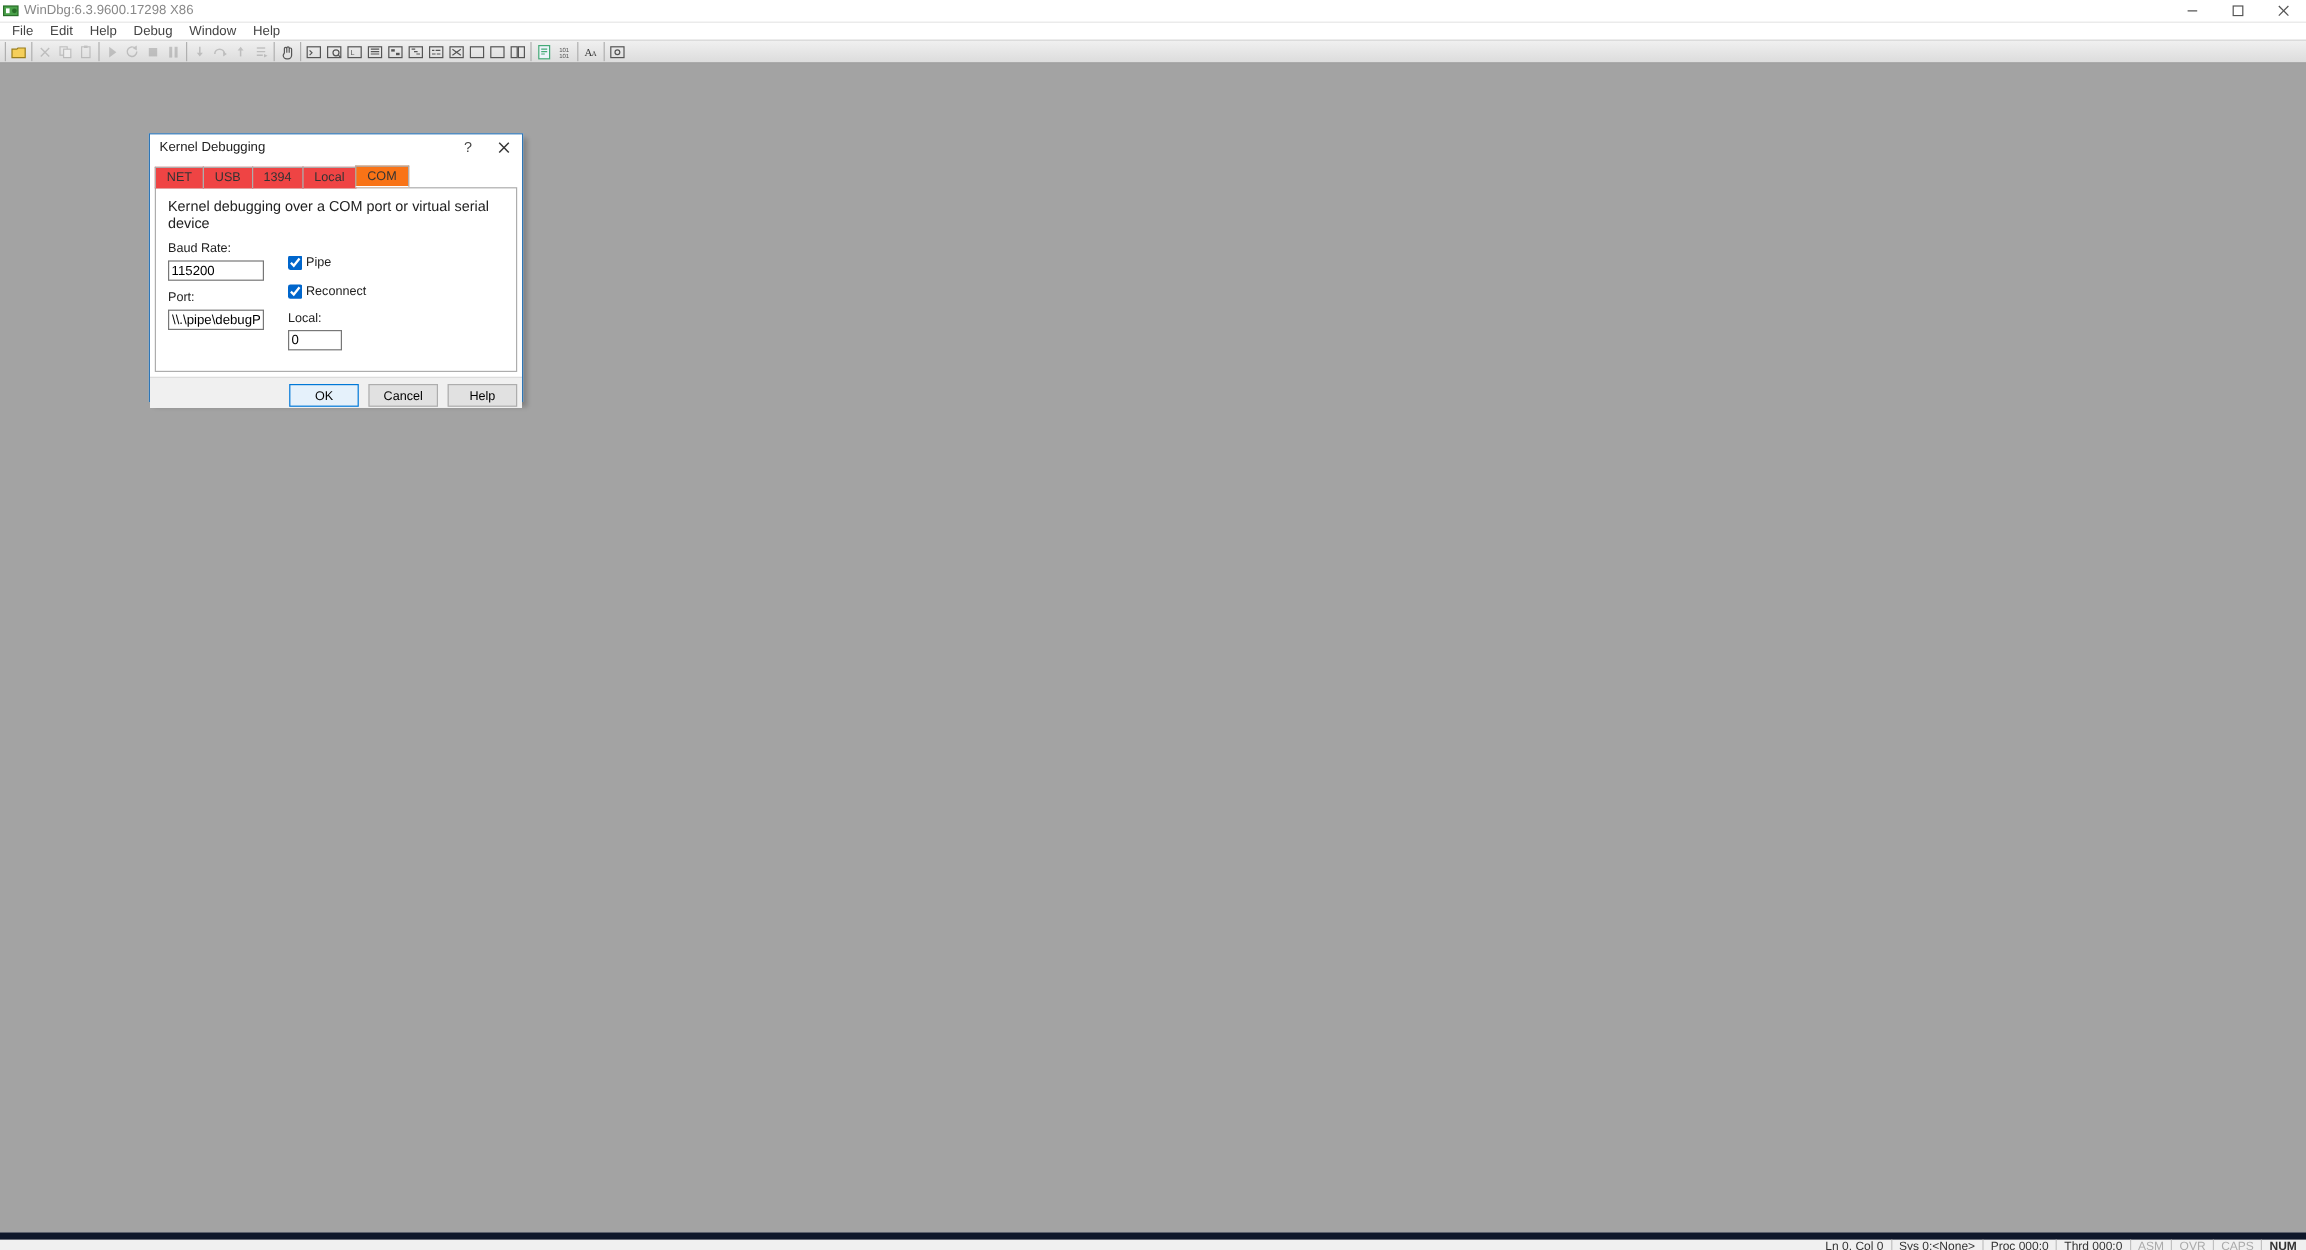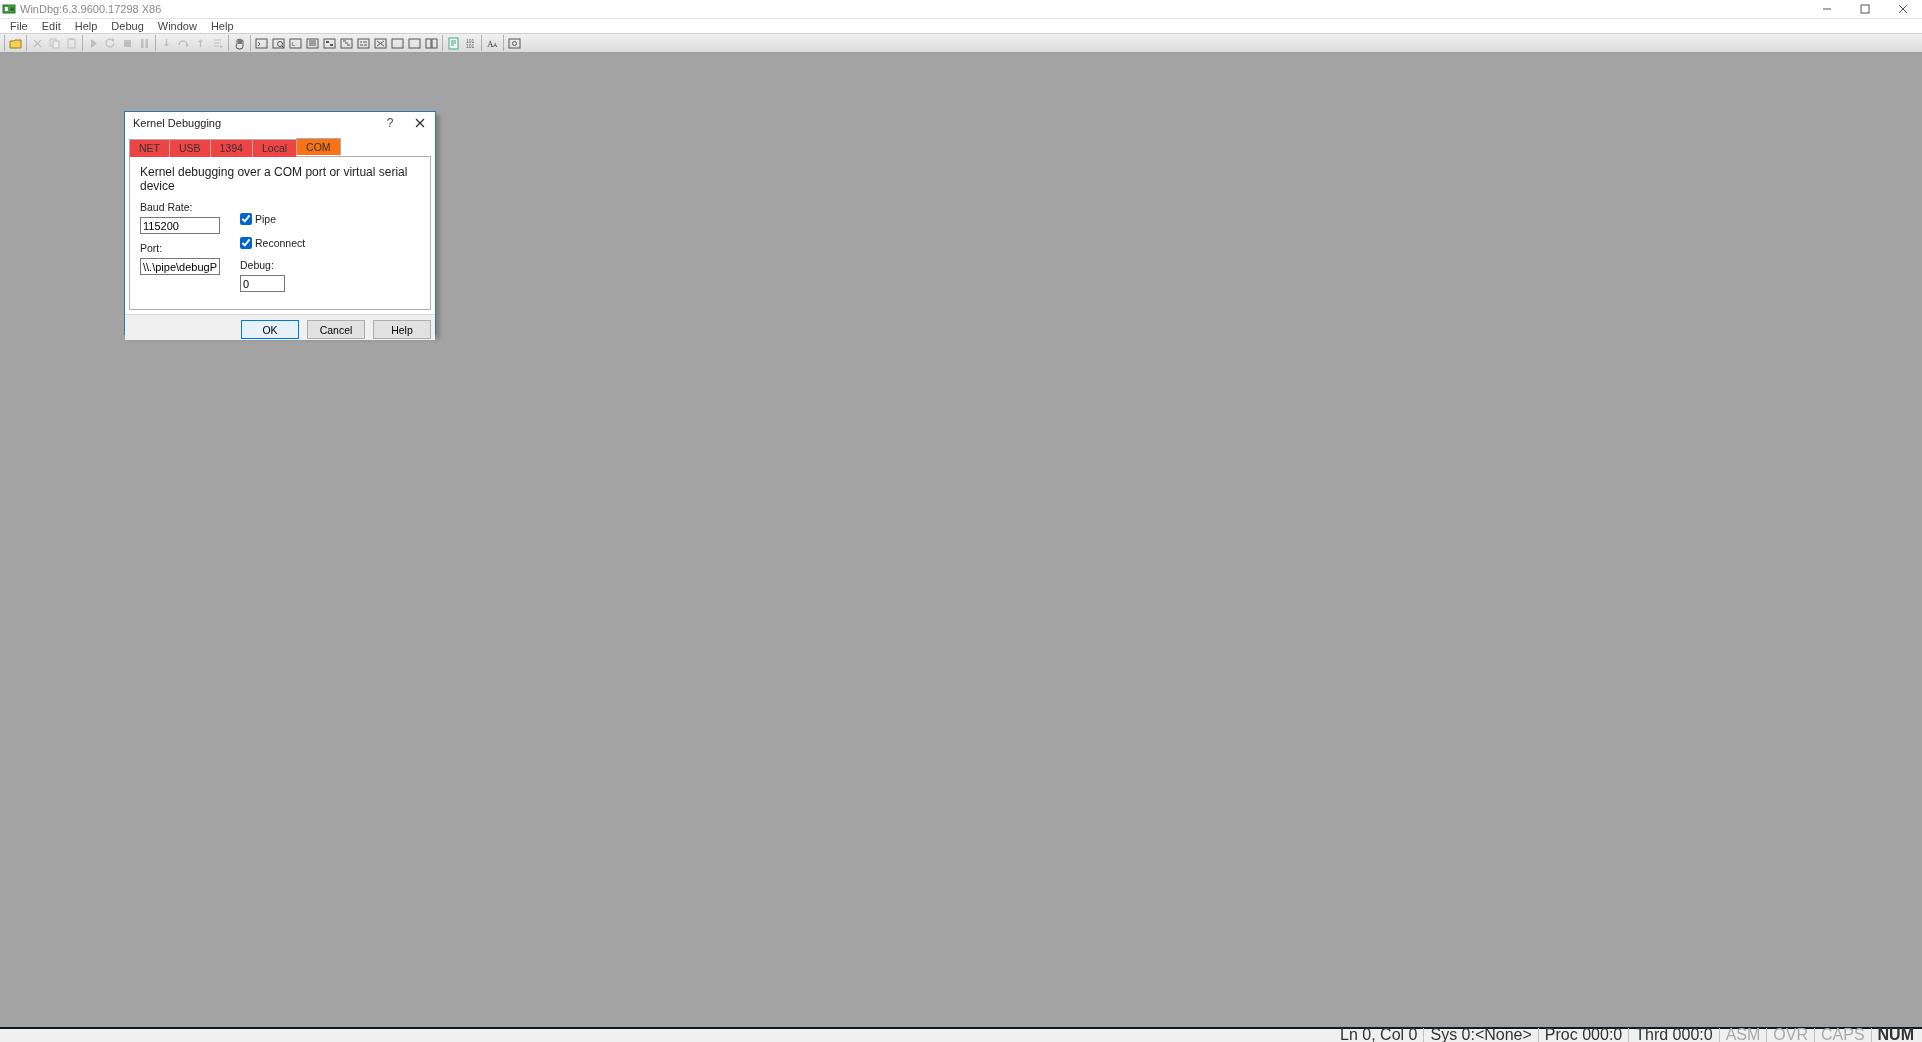--- a/index.html
+++ b/index.html
@@ -70,24 +70,24 @@
     position:absolute;
     left:0; right:0; top:53px; bottom:15px;
     background:#a3a3a3;
   }
   
   .statusbar {
     position:absolute;
     bottom:0; left:0; right:0;
     height:15px;
     background:#f0f0f0;
-    border-top:2px solid #0f172a;
+    border-top:6px solid #0f172a;
     display:flex;
-    align-items:flex-end;
-    font-size:16px;
+    align-items:flex-start;
+    font-size:10px;
     color:#333;
     padding: 0 2px;
   }
   .status-cell {
     border-left:1px solid #c0c0c0;
     padding: 0 6px;
     line-height:14px;
     white-space:nowrap;
   }
   .status-cell.disabled { color:#aaa; }
@@ -431,21 +431,21 @@
         </div>
         <div class="form-col" style="margin-top:10px;">
           <label class="chk-row">
             <input type="checkbox" checked="" style="">
             <span>Pipe</span>
           </label>
           <label class="chk-row" style="margin-top:8px;">
             <input type="checkbox" checked="" style="">
             <span>Reconnect</span>
           </label>
-          <span class="field-label" style="margin-top:6px;">Debug:</span>
+          <span class="field-label" style="margin-top:6px;">Local:</span>
           <input class="field-input small" value="0" style="">
         </div>
       </div>
     </div>
   </div>
   <div class="button-row">
     <button class="dlg-button default">OK</button>
     <button class="dlg-button">Cancel</button>
     <button class="dlg-button">Help</button>
   </div>

